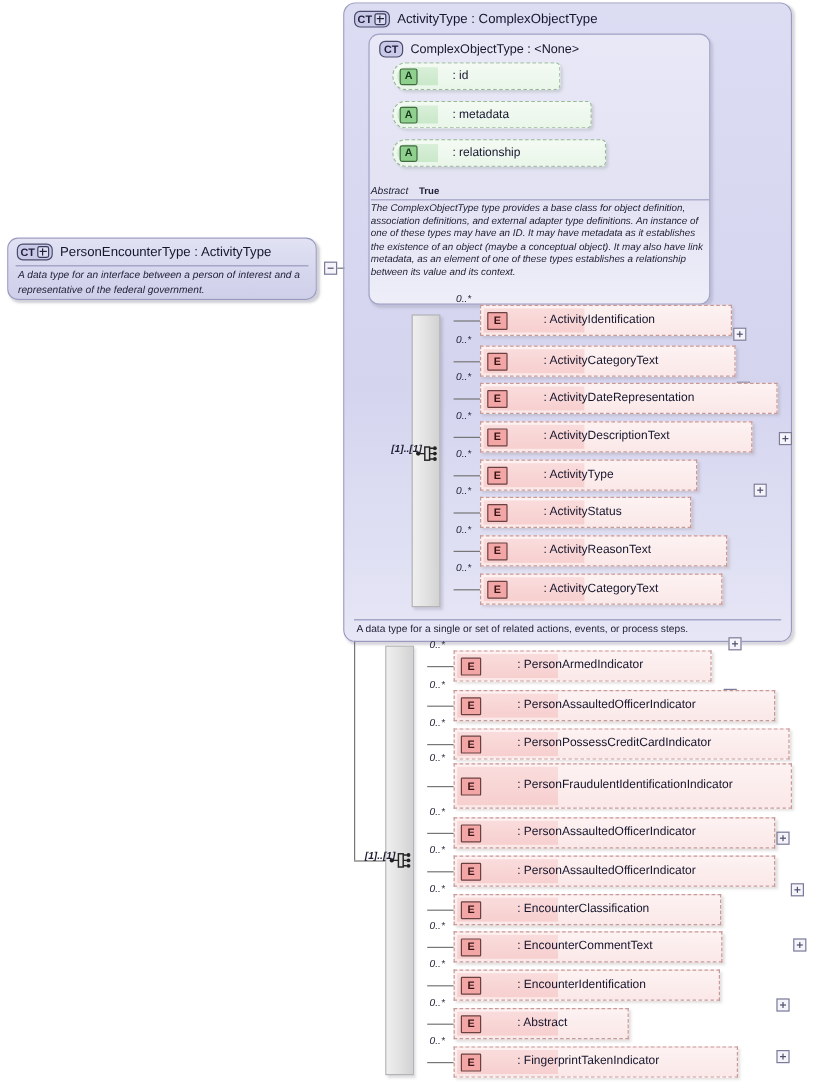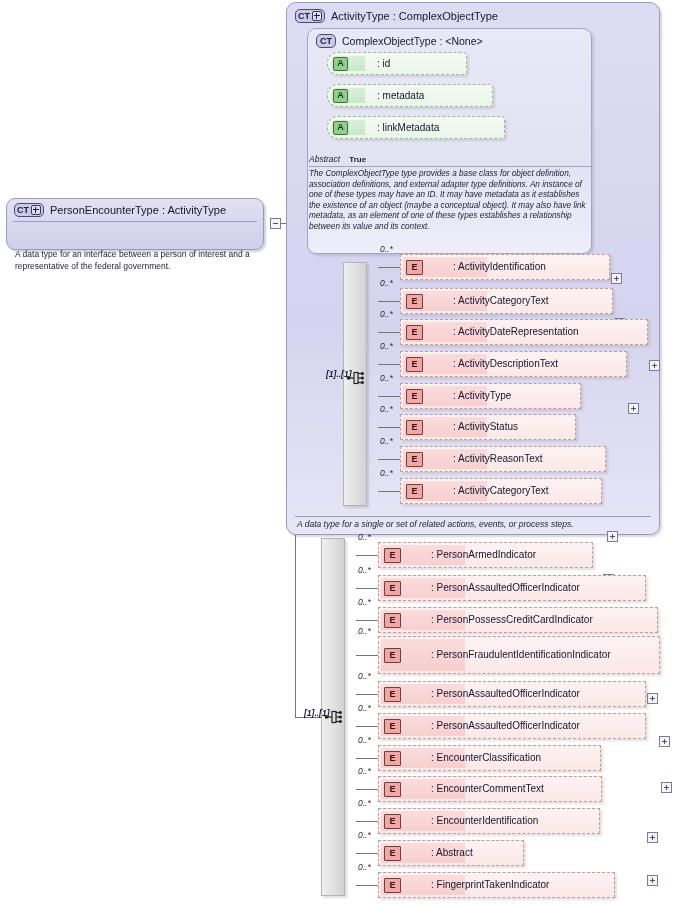--- a/index.html
+++ b/index.html
@@ -80,23 +80,22 @@
   }
   .root-title {
     font-size: 11px; color: #15152c; white-space: nowrap;
   }
   .root-rule {
     position: absolute; left: 6px; right: 6px; top: 22px;
     height: 1px; background: #9a9ac0;
   }
   .root-desc {
     position: absolute; left: 8px; right: 7px; top: 25px;
-    font-size: 8.5px; color: #1d1d33;
+    font-size: 8.5px; font-style: italic; color: #1d1d33;
     line-height: 11.5px;
-    margin-top: 25px;
   }
 
   
   .toggle-box {
     width: 11px; height: 11px;
     border: 1px solid #7b7b99;
     background: #f4f4fa;
     position: relative;
   }
   .toggle-box::before {
@@ -121,21 +120,21 @@
     display: flex; align-items: center; gap: 6px;
   }
   .outer-title { font-size: 11px; color: #15152c; white-space: nowrap; }
 
   .outer-rule {
     position: absolute; left: 8px; right: 8px; top: 513px;
     height: 1px; background: #9797be;
   }
   .outer-desc {
     position: absolute; left: 10px; top: 516px;
-    font-size: 8.5px; font-style: italic; color: #1d1d33;
+    font-size: 8.5px; color: #1d1d33;
   }
 
   
   .inner-box {
     left: 307px; top: 28px; width: 285px; height: 226px;
     background: linear-gradient(to bottom, #e8e8f7 0%, #e2e2f3 60%, #eeeef9 100%);
     border: 1px solid #a3a3c6;
     border-radius: 9px;
     box-shadow: 2px 2px 2px rgba(120,120,140,.25);
   }
@@ -295,21 +294,21 @@
         </span>
         <span class="attr-ref"><ref></ref></span>
         <span class="attr-name">: metadata</span>
       </div>
       <div class="abs attr-row" style="left: 327px; top: 116px; width: 178px;">
         <div class="attr-inner"></div>
         <span class="attr-badge-wrap">
           <span class="badge badge-a">A</span>
         </span>
         <span class="attr-ref"><ref></ref></span>
-        <span class="attr-name">: linkMetadata</span>
+        <span class="attr-name">: relationship</span>
       </div>
     </div>
 
   <div class="abs abstract-block">
     <div class="abs-label-row">
       <span class="abs-label">Abstract</span>
       <span class="abs-value">True</span>
     </div>
     <div class="abs-rule"></div>
     <div class="abs-text">The ComplexObjectType type provides a base class for object definition, association definitions, and external adapter type definitions. An instance of one of these types may have an ID. It may have metadata as it establishes the existence of an object (maybe a conceptual object). It may also have link metadata, as an element of one of these types establishes a relationship between its value and its context.</div>

